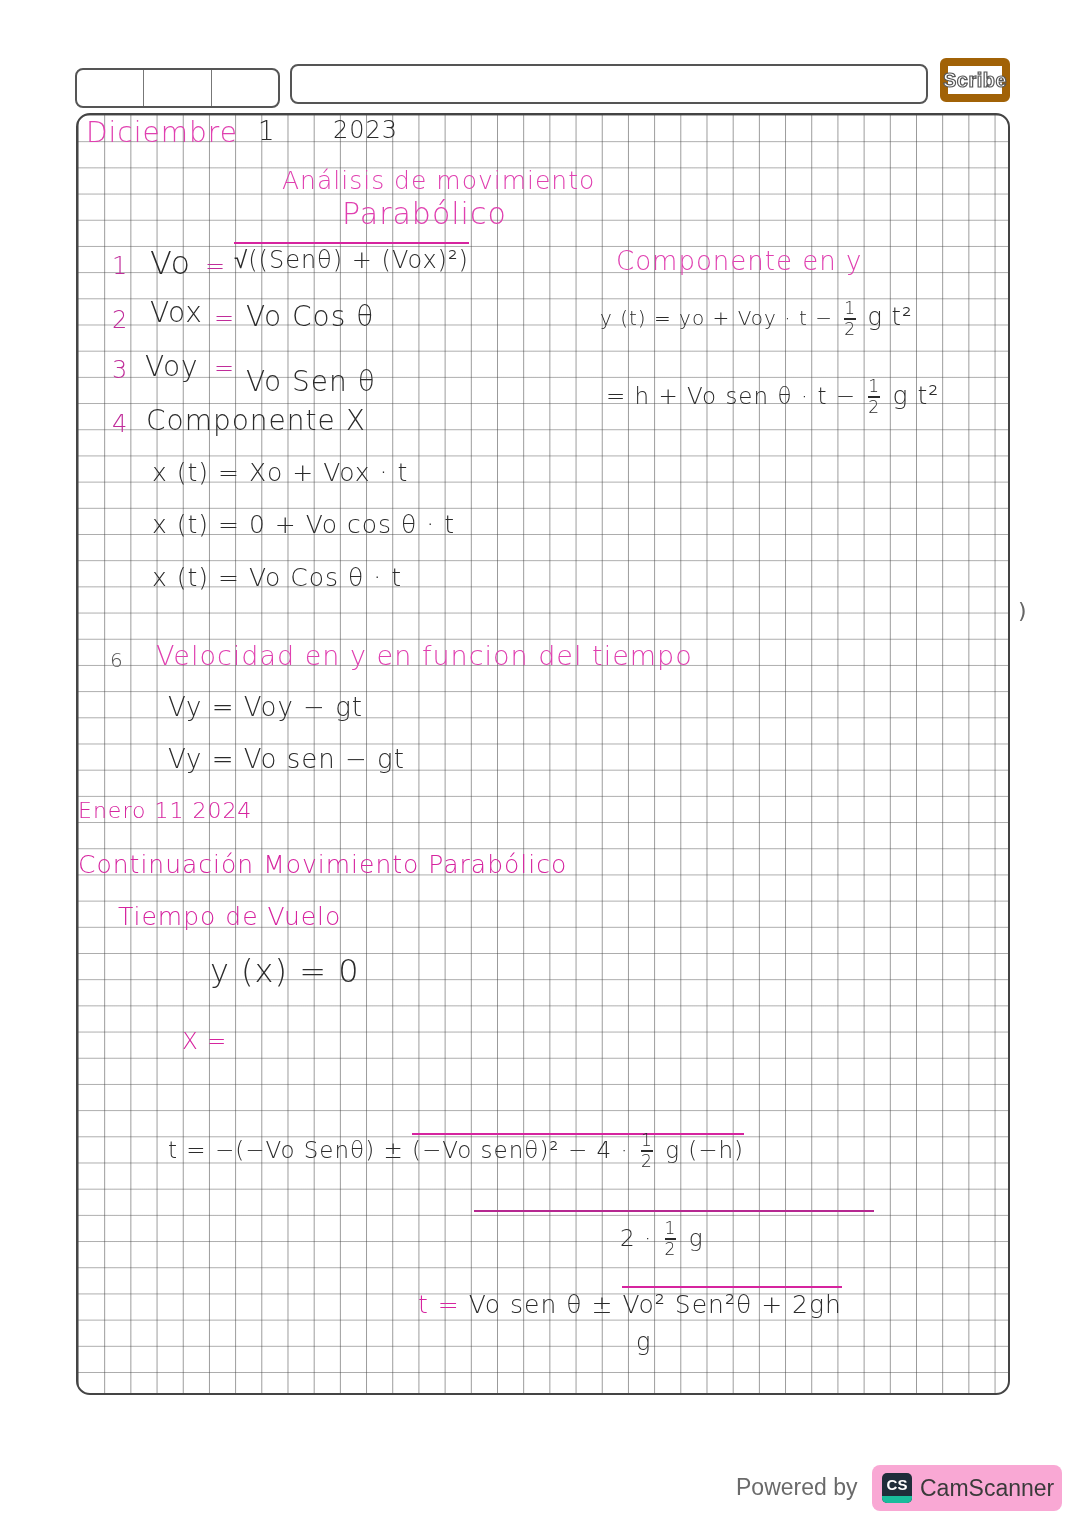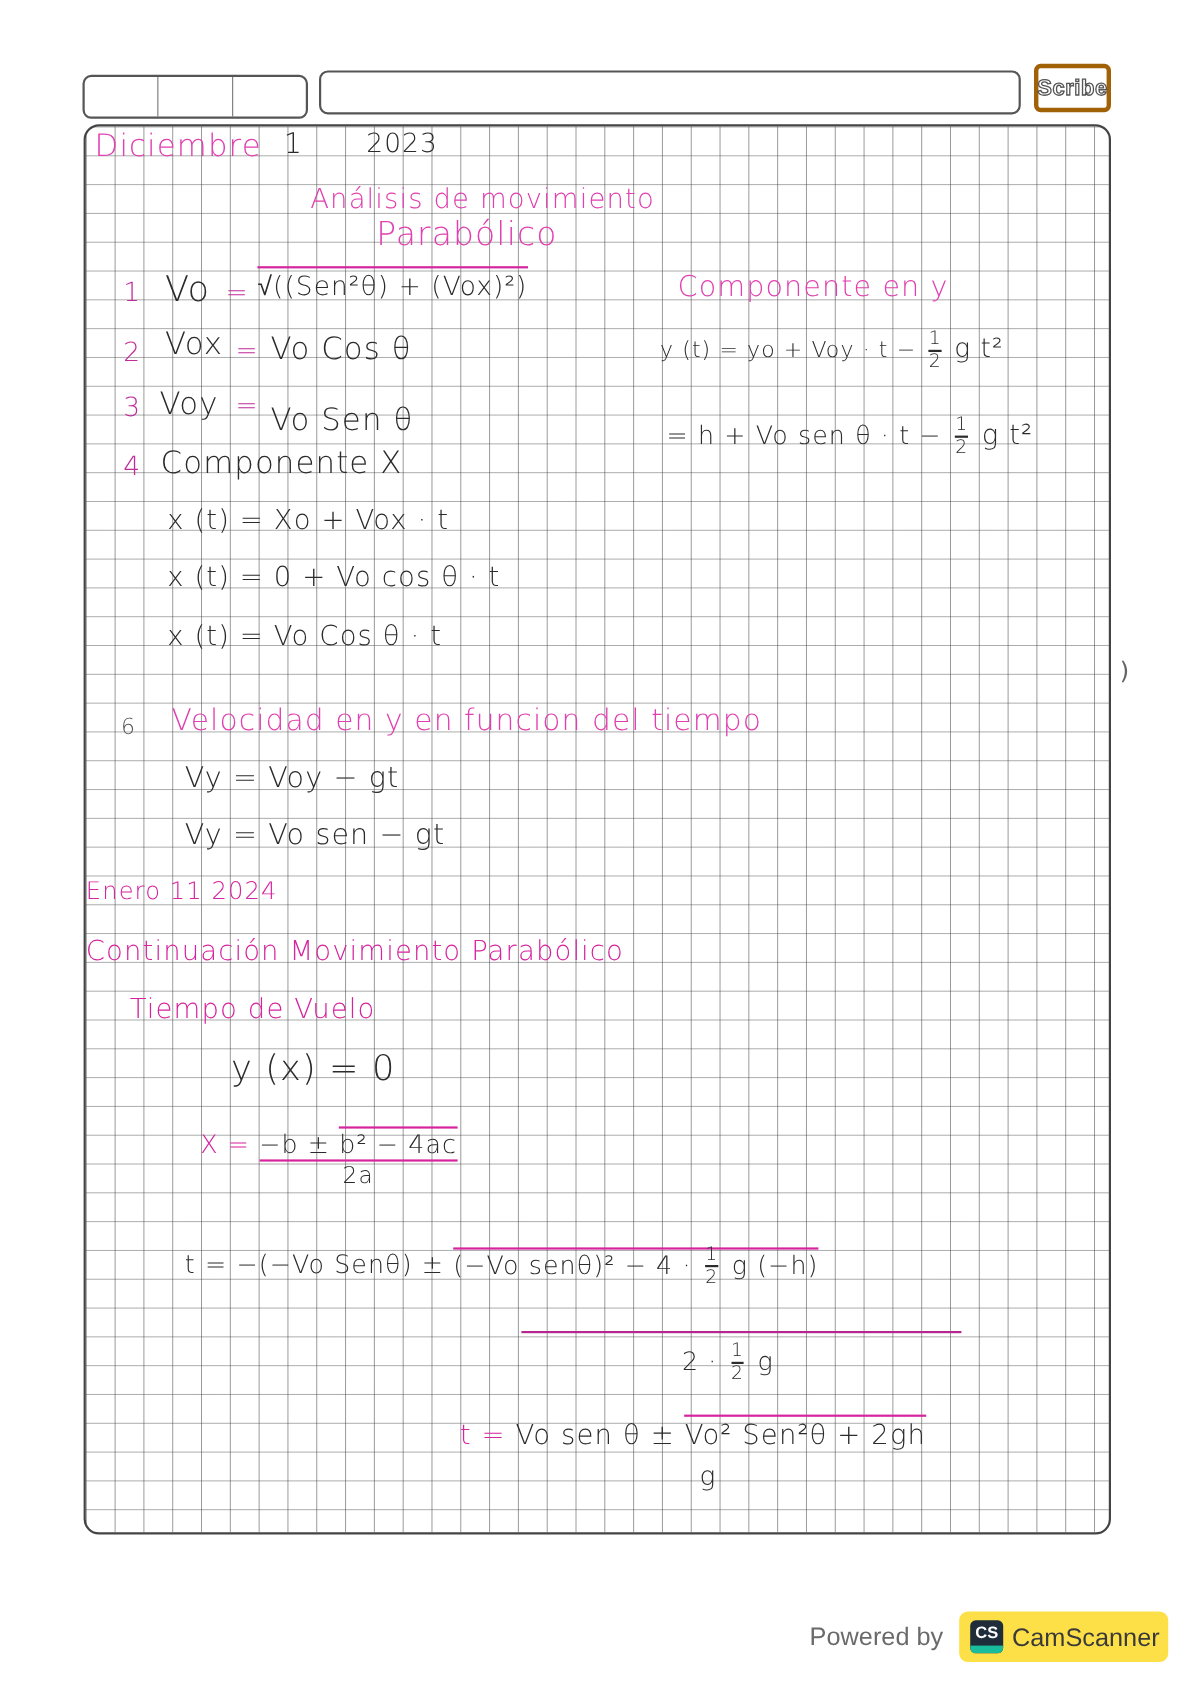--- a/index.html
+++ b/index.html
@@ -13,21 +13,21 @@
   .hdr-box {
     position: absolute; border: 2px solid #555; border-radius: 8px; background: #fff;
     box-sizing: border-box;
   }
   #date-box { left: 75px; top: 68px; width: 205px; height: 40px; display: flex; }
   #date-box .cell { flex: 1; border-right: 1.5px solid #777; }
   #date-box .cell:last-child { border-right: none; }
   #title-box { left: 290px; top: 64px; width: 638px; height: 40px; }
   #brand-logo {
     position: absolute; left: 940px; top: 58px; width: 70px; height: 44px;
-    border: 4px solid #a16207; border-radius: 6px; box-sizing: border-box;
+    border: 8px solid #a16207; border-radius: 6px; box-sizing: border-box;
     display: flex; align-items: center; justify-content: center;
     font-family: "Liberation Sans", sans-serif; font-weight: bold; font-size: 20px;
     color: #fff; -webkit-text-stroke: 1.2px #555; letter-spacing: 0.5px;
   }
   
   #grid-page {
     position: absolute; left: 76px; top: 113px; width: 934px; height: 1282px;
     border: 2px solid #444; border-radius: 14px; box-sizing: border-box;
     background-color: #fff;
     background-image:
@@ -47,21 +47,21 @@
   .frac { display: inline-flex; flex-direction: column; align-items: center; vertical-align: middle; font-size: 17px; line-height: 1.05; margin: 0 4px; }
   .frac .bar { border-top: 2px solid currentColor; padding-top: 1px; }
   .sqrt { border-top: 2px solid #d6249f; padding-top: 2px; }
   .under-pink { border-bottom: 2px solid #d6249f; }
   #footer-powered {
     position: absolute; left: 736px; top: 1474px; font-family: "Liberation Sans", sans-serif;
     font-size: 23px; color: #6a6a6a;
   }
   #footer-badge {
     position: absolute; left: 872px; top: 1465px; width: 190px; height: 46px;
-    background: #fde047; border-radius: 8px; display: flex; align-items: center; padding-left: 10px; box-sizing: border-box;
+    background: #f9a8d4; border-radius: 8px; display: flex; align-items: center; padding-left: 10px; box-sizing: border-box;
   }
   #cs-icon {
     width: 30px; height: 30px; border-radius: 5px; background: #1f2d3a; position: relative; overflow: hidden;
     color: #fff; font-family: "Liberation Sans", sans-serif; font-weight: bold; font-size: 15px;
     display: flex; align-items: flex-start; justify-content: center; padding-top: 3px; box-sizing: border-box;
   }
   #cs-icon::after { content: ""; position: absolute; left: 0; right: 0; bottom: 0; height: 7px; background: #19bc9c; }
   #cs-name { margin-left: 8px; font-family: "Liberation Sans", sans-serif; font-size: 23px; color: #3a3a3a; text-align: center; }
   #margin-mark { position: absolute; left: 1018px; top: 598px; font-size: 22px; color: #666; }
 </style>
@@ -82,21 +82,21 @@
 <div class="ink" style="left:258px; top:116px; font-size:26px;">1</div>
 <div class="ink" style="left:333px; top:116px; font-size:24px;">2023</div>
 
 <div class="ink pink-l" style="left:282px; top:166px; font-size:25px;">Análisis de movimiento</div>
 <div class="ink pink-l" style="left:342px; top:196px; font-size:30px;">Parabólico</div>
 
 <div class="ink num" style="left:112px; top:252px;">1</div>
 <div class="ink" style="left:150px; top:244px; font-size:32px;">Vo</div>
 <div class="ink num" style="left:205px; top:252px;">=</div>
 <div class="ink" style="left:234px; top:246px; font-size:24px;">
-  <span class="sqrt">√((Sen²θ) + (Vox)²)</span>
+  <span class="sqrt">√((Senθ) + (Vox)²)</span>
 </div>
 
 <div class="ink num" style="left:112px; top:306px;">2</div>
 <div class="ink" style="left:150px; top:296px; font-size:28px;">Vox</div>
 <div class="ink num" style="left:214px; top:304px;">=</div>
 <div class="ink" style="left:246px; top:300px; font-size:28px;">Vo Cos θ</div>
 
 <div class="ink num" style="left:112px; top:356px;">3</div>
 <div class="ink" style="left:145px; top:350px; font-size:28px;">Voy</div>
 <div class="ink num" style="left:214px; top:354px;">=</div>
@@ -132,27 +132,20 @@
 <div class="ink" style="left:168px; top:692px; font-size:26px;">Vy = Voy − gt</div>
 <div class="ink" style="left:168px; top:744px; font-size:26px;">Vy = Vo sen − gt</div>
 
 <div class="ink pink" style="left:78px; top:798px; font-size:22px;">Enero 11 2024</div>
 <div class="ink pink" style="left:78px; top:850px; font-size:25px;">Continuación Movimiento Parabólico</div>
 <div class="ink pink" style="left:74px; top:902px; font-size:25px;margin-left:44px;">Tiempo de Vuelo</div>
 <div class="ink" style="left:210px; top:952px; font-size:32px;">y (x) = 0</div>
 
 <div class="ink" style="left:182px; top:1028px; font-size:23px;">
   <span class="pink">X =</span>
-  <span style="display:inline-flex; flex-direction:column; align-items:center; vertical-align:top;">
-    <span class="under-pink">
-      <span>−b ±</span>
-      <span class="sqrt">b² − 4ac</span>
-    </span>
-    <span style="font-size:21px;">2a</span>
-  </span>
 </div>
 
 <div class="ink" style="left:168px; top:1132px; font-size:23px;">
   <span>t = −(−Vo Senθ) ±</span>
   <span class="sqrt">
     <span>(−Vo senθ)² − 4 ·</span>
     <span class="frac">
       <span>1</span>
       <span class="bar">2</span>
     </span>

